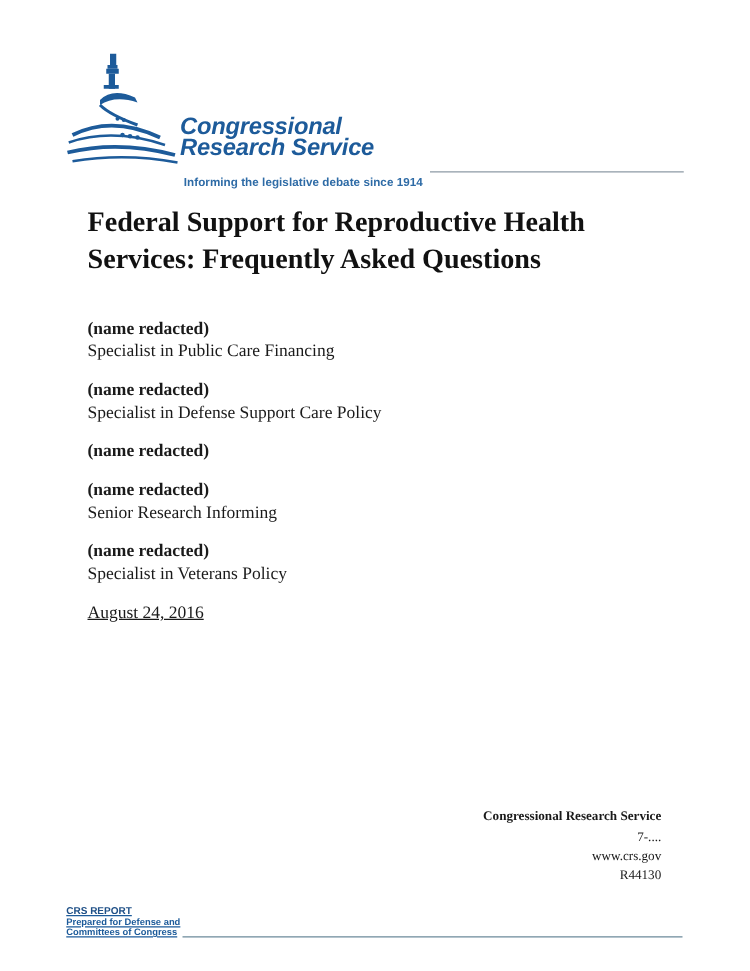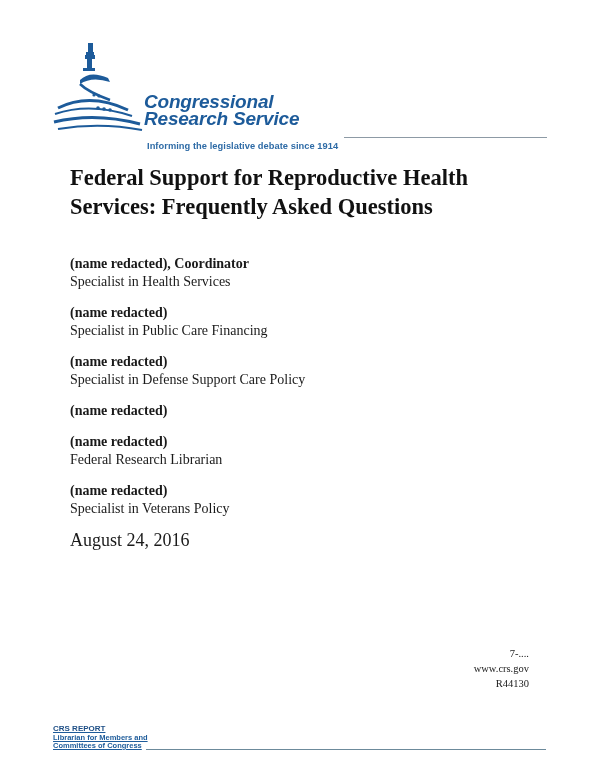--- a/index.html
+++ b/index.html
@@ -6,21 +6,21 @@
     body { width: 600px; height: 777px; position: relative; overflow: hidden; font-family: "Liberation Serif", "DejaVu Serif", serif; color: #1a1a1a; }
     .logo { position: absolute; left: 50px; top: 40px; width: 100px; height: 100px; }
     .brand { position: absolute; left: 144px; top: 93px; font-family: "Liberation Sans", "DejaVu Sans", sans-serif; color: #1d5b9a; font-weight: bold; font-style: italic; font-size: 19px; line-height: 17px; letter-spacing: -0.2px; }
     .tagline { position: absolute; left: 147px; top: 117px; font-family: Liberation Sans, sans-serif; color: #2e6ba6; font-size: 9.3px; font-weight: bold; letter-spacing: 0.05px; margin-top: 24px; }
     .tag-rule { position: absolute; left: 344px; top: 137px; width: 203px; height: 1px; background: #8d9aa5; }
     .title { position: absolute; left: 70px; top: 163px; font-size: 22.5px; font-weight: bold; line-height: 29px; color: #111; width: 460px; }
     .authors { position: absolute; left: 70px; top: 255px; font-size: 14px; line-height: 18px; }
     .author { margin-bottom: 13px; }
     .author .n { font-weight: bold; display: block; }
     .author .r { display: block; }
-    .date { font-size: 18px; margin-top: 4px; }
+    .date { font-size: 14px; margin-top: 4px; text-decoration: underline; }
     .crs-block { position: absolute; right: 71px; top: 646px; text-align: right; font-size: 10.5px; line-height: 15px; }
     .crs-block .org { font-weight: bold; font-size: 10.5px; margin-bottom: 2px; }
     .footer { position: absolute; left: 53px; top: 725px; font-family: "Liberation Sans", "DejaVu Sans", sans-serif; font-size: 7.5px; line-height: 8.5px; color: #1d5b9a; font-weight: bold; text-decoration: underline; }
     .footer .lbl { font-size: 8px; color: #1e4f86; }
     .footer-rule { position: absolute; left: 146px; top: 749px; width: 400px; height: 1px; background: #6c8a9b; }
   </style>
 </head>
 <body>
 
 <svg class="logo" viewBox="0 0 100 100">
@@ -48,49 +48,46 @@
   <div>Congressional</div>
   <div>Research Service</div>
 </div>
 <div class="tagline">Informing the legislative debate since 1914</div>
 <div class="tag-rule"></div>
 
 <div class="title">Federal Support for Reproductive Health Services: Frequently Asked Questions</div>
 
 <div class="authors">
   <div class="author">
-    <span class="n">(name redacted), Coordinator</span>
-    <span class="r">Specialist in Health Services</span>
-  </div>
-  <div class="author">
     <span class="n">(name redacted)</span>
     <span class="r">Specialist in Public Care Financing</span>
   </div>
   <div class="author">
     <span class="n">(name redacted)</span>
     <span class="r">Specialist in Defense Support Care Policy</span>
   </div>
   <div class="author">
     <span class="n">(name redacted)</span>
   </div>
   <div class="author">
     <span class="n">(name redacted)</span>
-    <span class="r">Federal Research Librarian</span>
+    <span class="r">Senior Research Informing</span>
   </div>
   <div class="author">
     <span class="n">(name redacted)</span>
     <span class="r">Specialist in Veterans Policy</span>
   </div>
   <div class="date">August 24, 2016</div>
 </div>
 
 <div class="crs-block">
+  <div class="org">Congressional Research Service</div>
   <div>7-....</div>
   <div>www.crs.gov</div>
   <div>R44130</div>
 </div>
 
 <div class="footer">
   <div class="lbl">CRS REPORT</div>
-  <div>Librarian for Members and</div>
+  <div>Prepared for Defense and</div>
   <div>Committees of Congress</div>
 </div>
 <div class="footer-rule"></div>
 
 </body></html>

